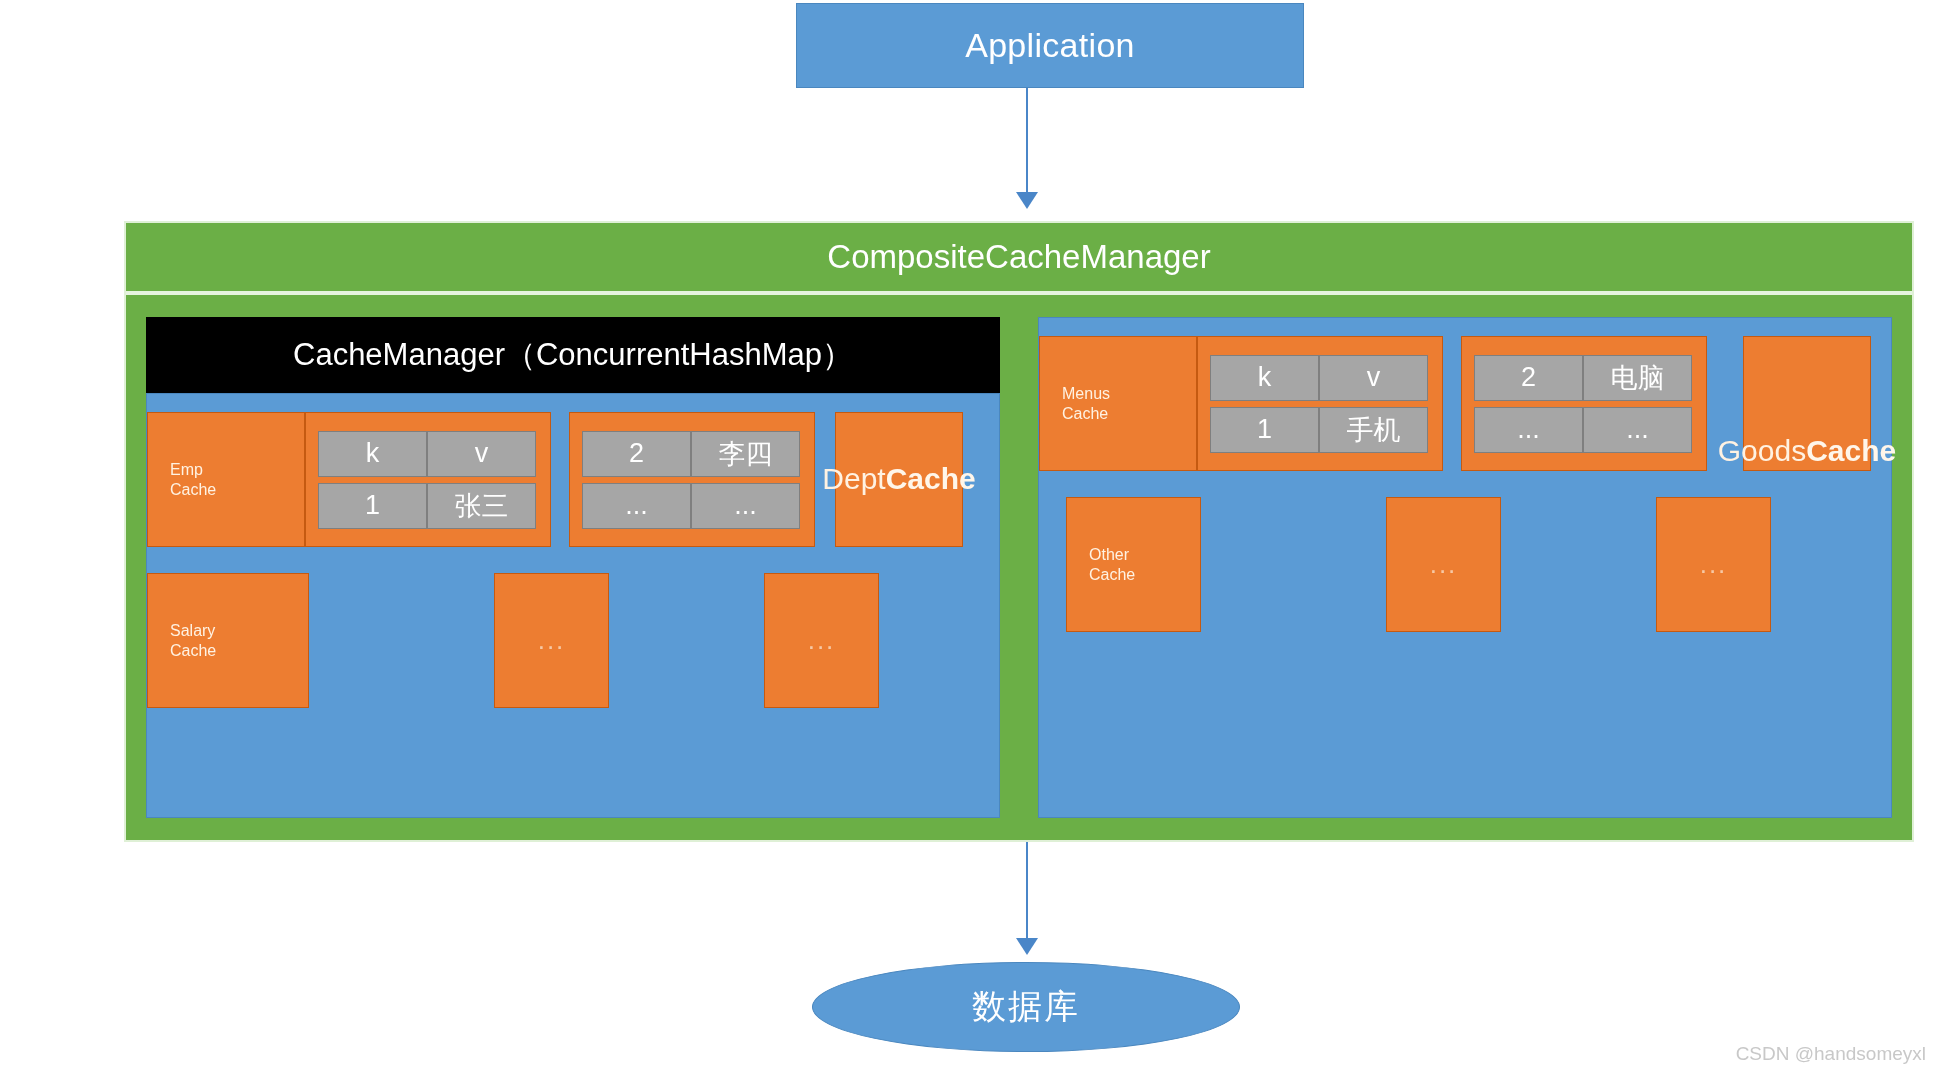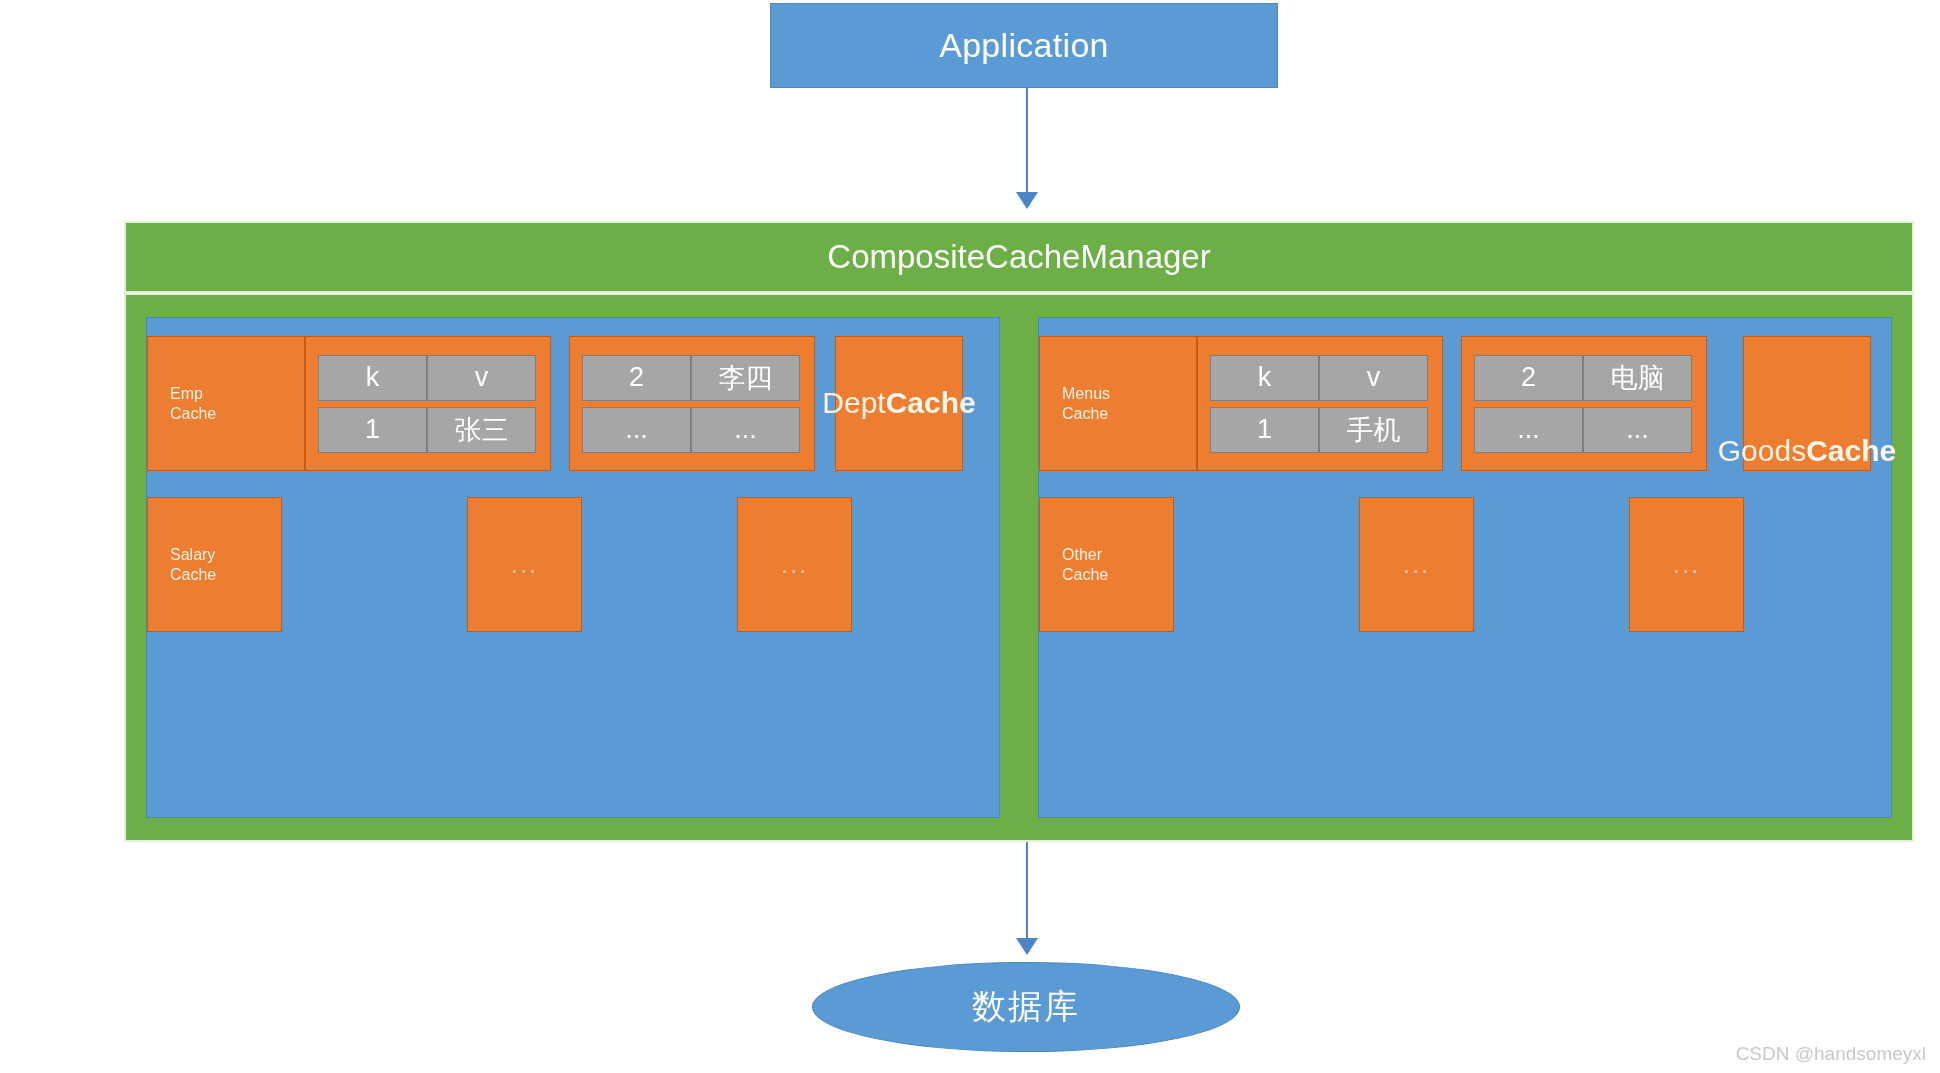--- a/index.html
+++ b/index.html
@@ -11,21 +11,21 @@
     width: 1940px;
     height: 1073px;
     position: relative;
     font-family: "Liberation Sans", "DejaVu Sans", sans-serif;
     overflow: hidden;
   }
 
   
   .app-box {
     position: absolute;
-    left: 770px;
+    left: 796px;
     top: 3px;
     width: 508px;
     height: 85px;
     background: #5B9BD5;
     border: 1px solid #4A87BF;
     display: flex;
     align-items: center;
     justify-content: center;
     box-sizing: border-box;
   }
@@ -249,20 +249,23 @@
 <div class="arrow-head" style="left:1016px; top:192px;"></div>
 
 <div class="ccm">
   <div class="ccm-title">
     <span class="label">CompositeCacheManager</span>
   </div>
 
   <div class="ccm-body">
 
     <div class="cm-panel">
+      <div class="cm-header">
+        <span class="label">CacheManager（ConcurrentHashMap）</span>
+      </div>
       <div class="cm-inner">
 
         <div class="cache-row">
           <div class="kv-label-box" style="width:158px;">
             <span class="name">Emp</span>
             <span class="sub">Cache</span>
           </div>
           <div class="tbl-wrap">
             <table class="kv-table">
               <tbody>
@@ -291,21 +294,21 @@
             </tbody>
               </table>
           </div>
           <div class="cache-box" style="width:128px; margin-left:20px;">
             <span class="name">Dept</span>
             <span class="sub">Cache</span>
           </div>
         </div>
 
         <div class="cache-row second">
-          <div class="kv-label-box" style="width:135px;">
+          <div class="kv-label-box" style="width:162px;">
             <span class="name">Salary</span>
             <span class="sub">Cache</span>
           </div>
           <div class="ellipsis-box" style="width:115px; margin-left:185px;">...</div>
           <div class="ellipsis-box" style="width:115px; margin-left:155px;">...</div>
         </div>
 
       </div>
     </div>
 
@@ -345,21 +348,21 @@
             </tbody>
               </table>
           </div>
           <div class="cache-box" style="width:128px; margin-left:36px;align-items:flex-end;">
             <span class="name">Goods</span>
             <span class="sub">Cache</span>
           </div>
         </div>
 
         <div class="cache-row second">
-          <div class="kv-label-box" style="width:135px;">
+          <div class="kv-label-box" style="width:135px;margin-left:27px;">
             <span class="name">Other</span>
             <span class="sub">Cache</span>
           </div>
           <div class="ellipsis-box" style="width:115px; margin-left:185px;">...</div>
           <div class="ellipsis-box" style="width:115px; margin-left:155px;">...</div>
         </div>
 
       </div>
     </div>
 

